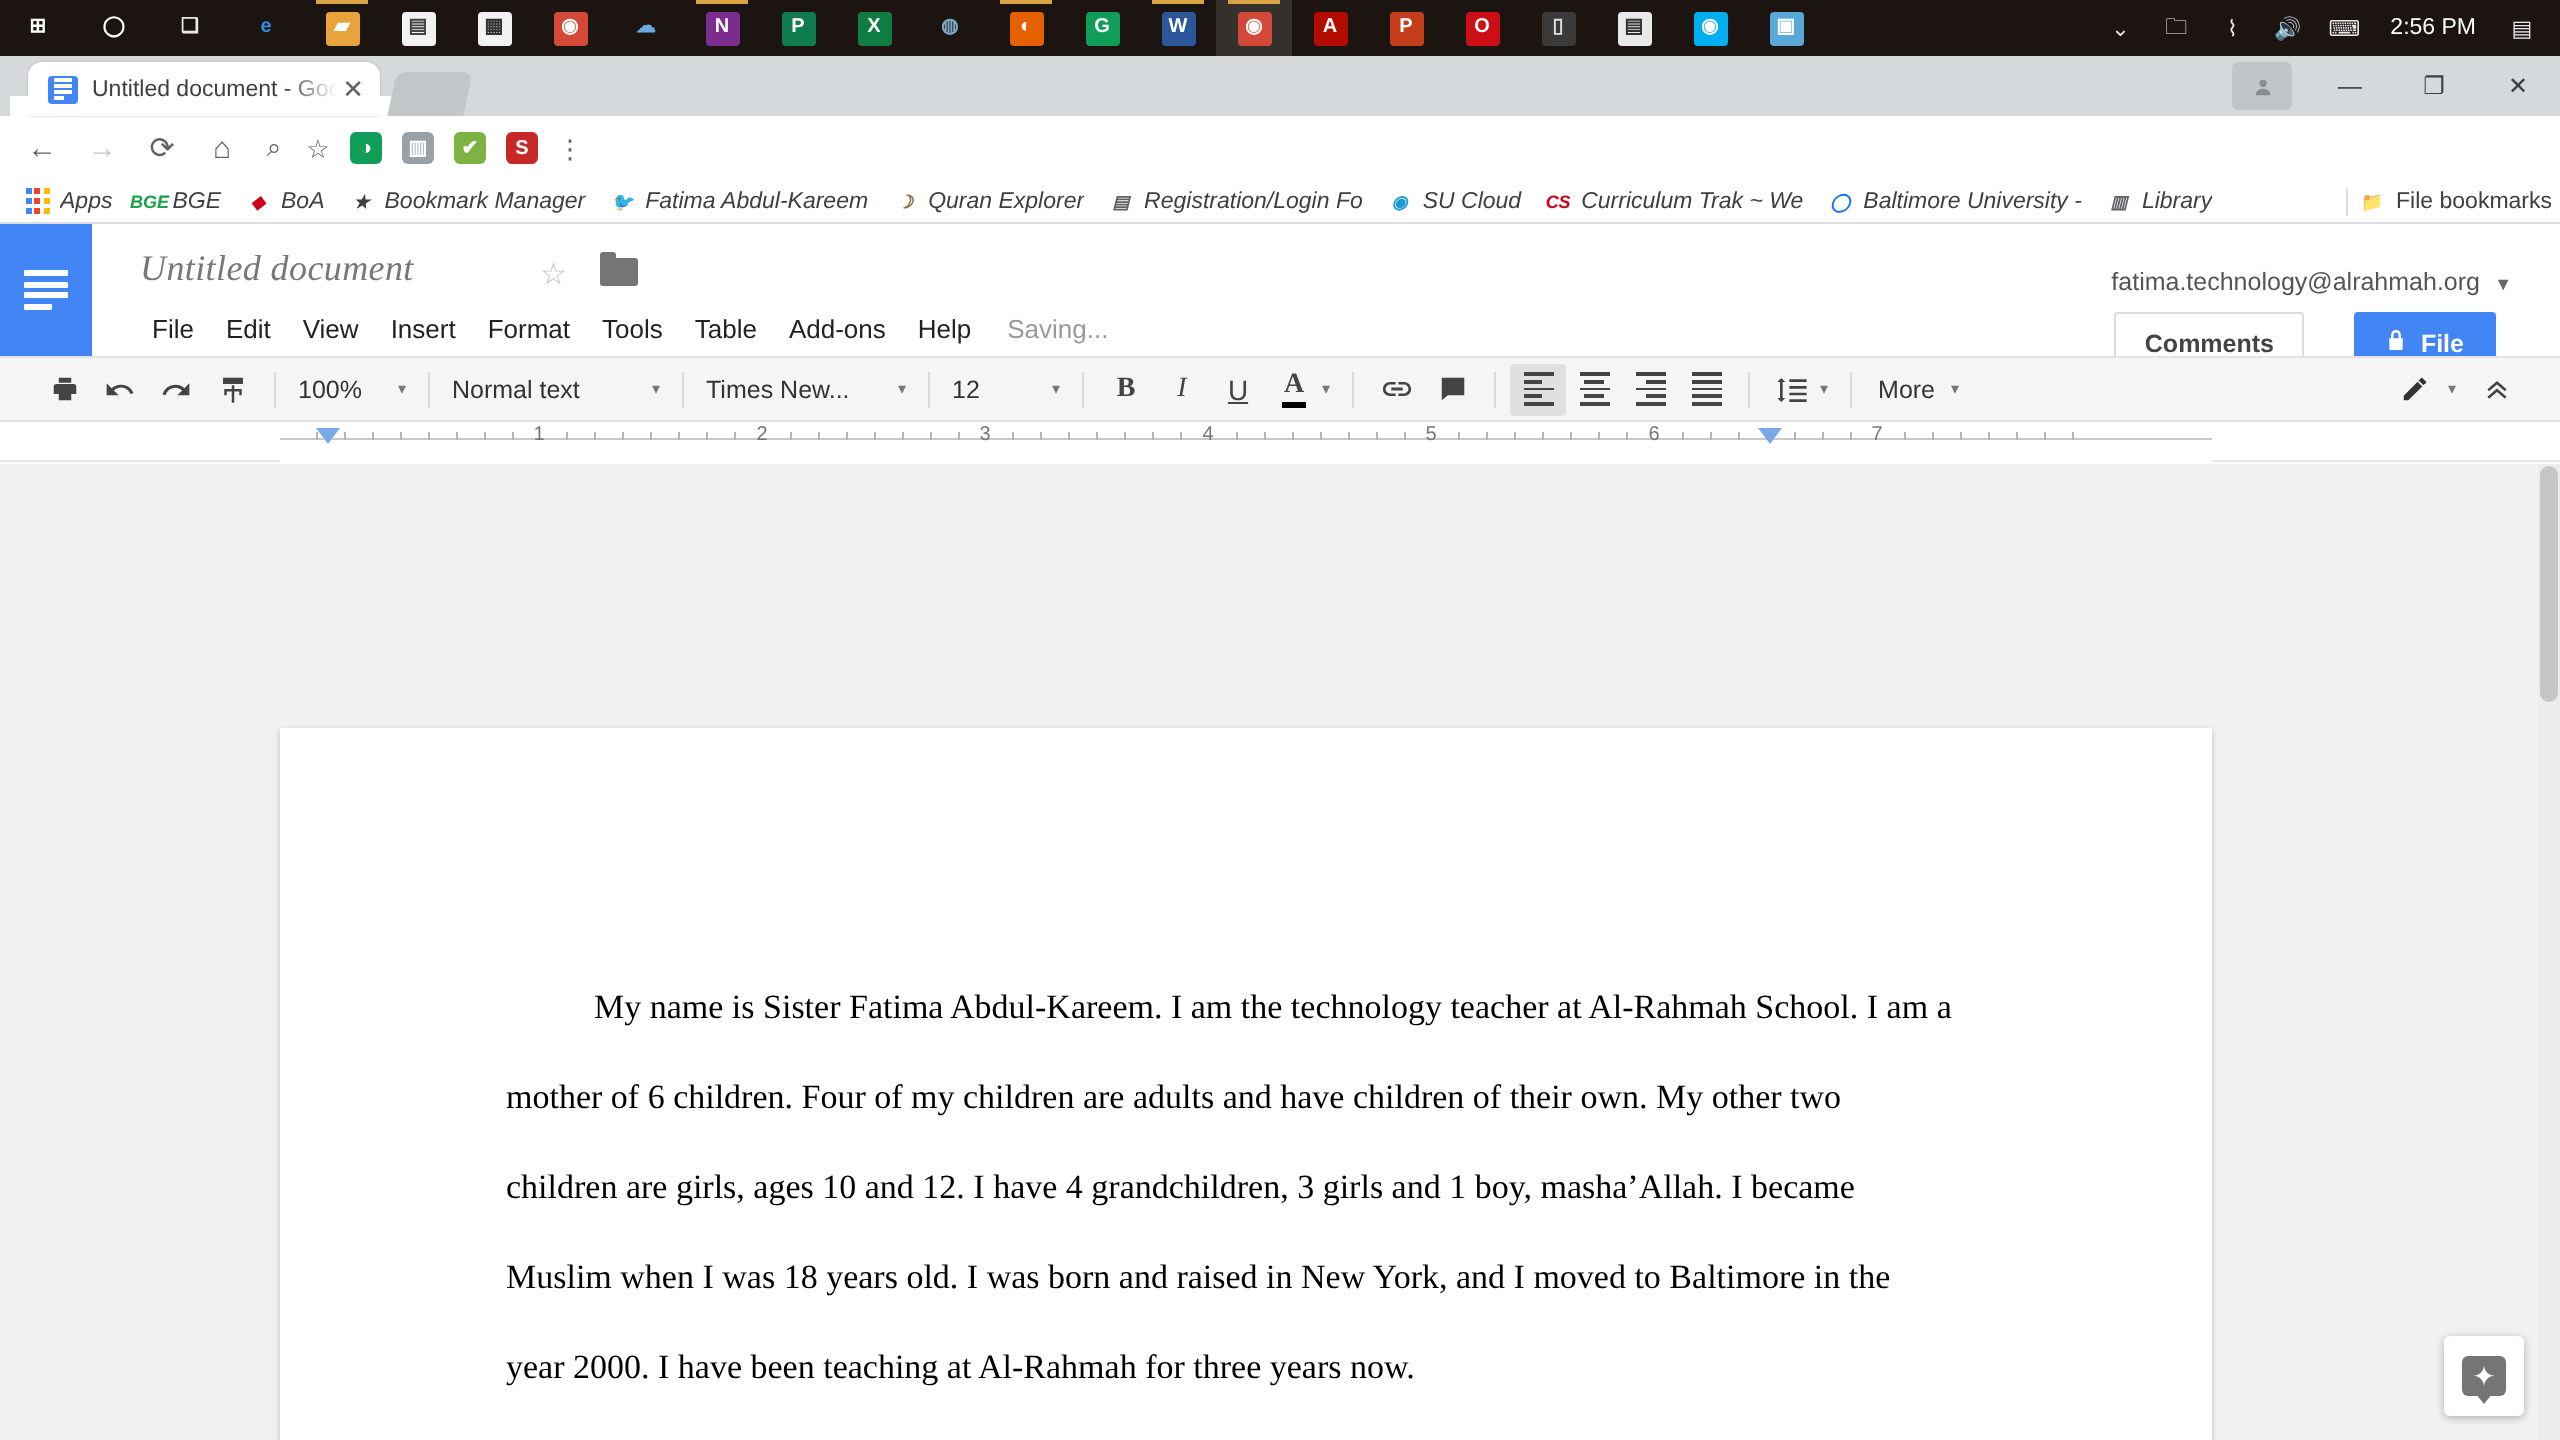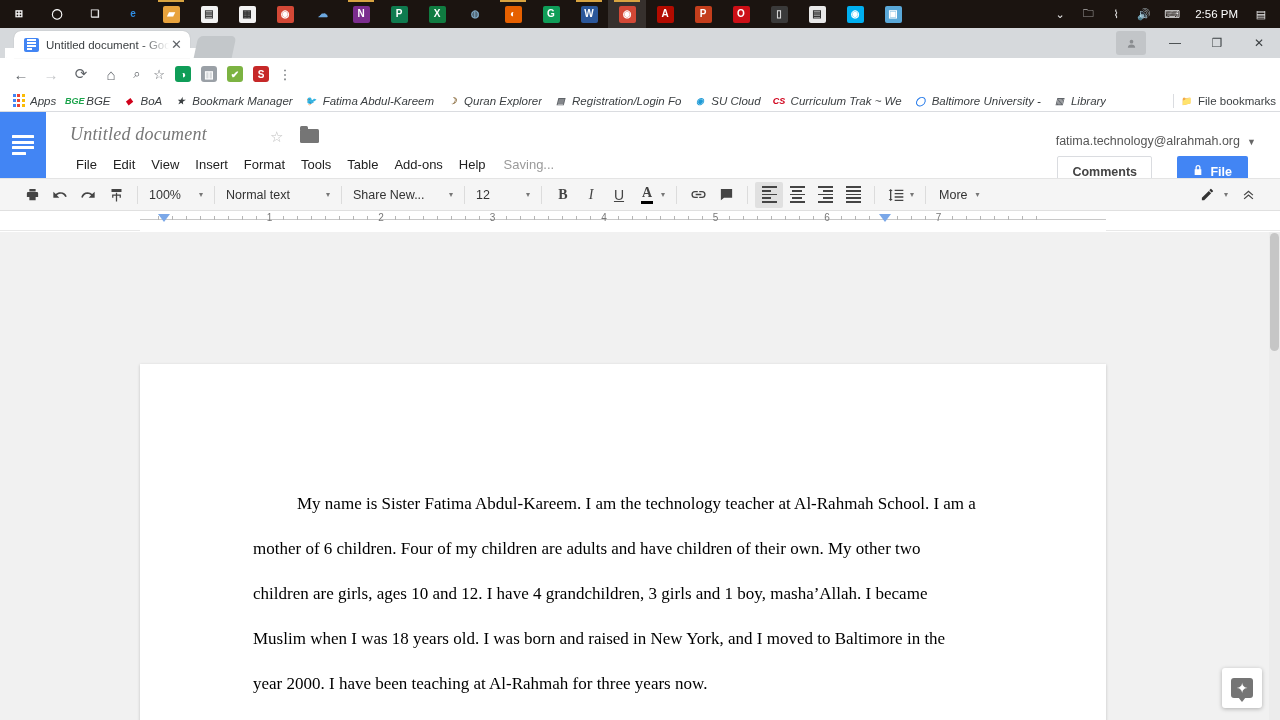--- a/index.html
+++ b/index.html
@@ -527,21 +527,21 @@
       </div>
       <div class="tsep"></div>
 
       <div class="tdrop box-style">
         <span class="lbl">Normal text</span>
         <span class="car">▾</span>
       </div>
       <div class="tsep"></div>
 
       <div class="tdrop box-font">
-        <span class="lbl">Share New...</span>
+        <span class="lbl">Times New...</span>
         <span class="car">▾</span>
       </div>
       <div class="tsep"></div>
 
       <div class="tdrop box-size">
         <span class="lbl">12</span>
         <span class="car">▾</span>
       </div>
       <div class="tsep"></div>
 

